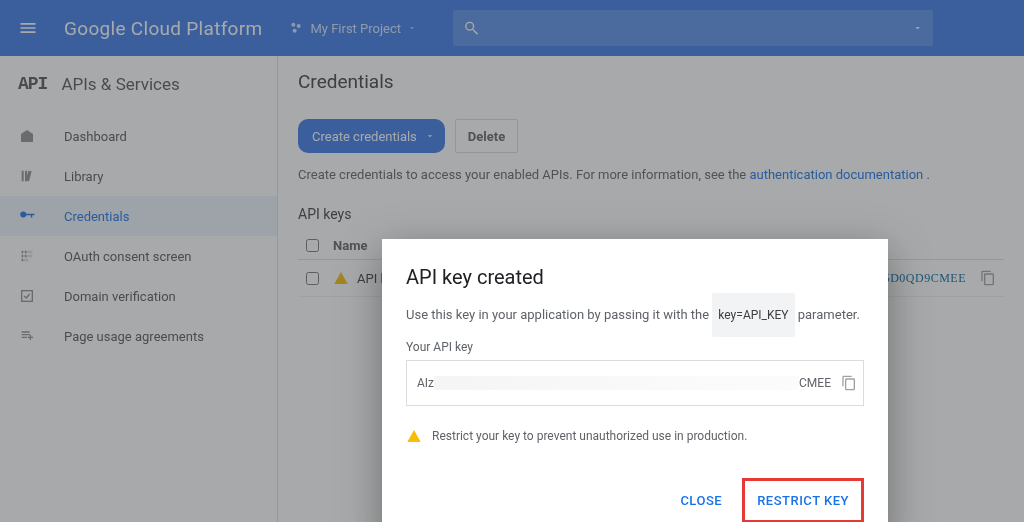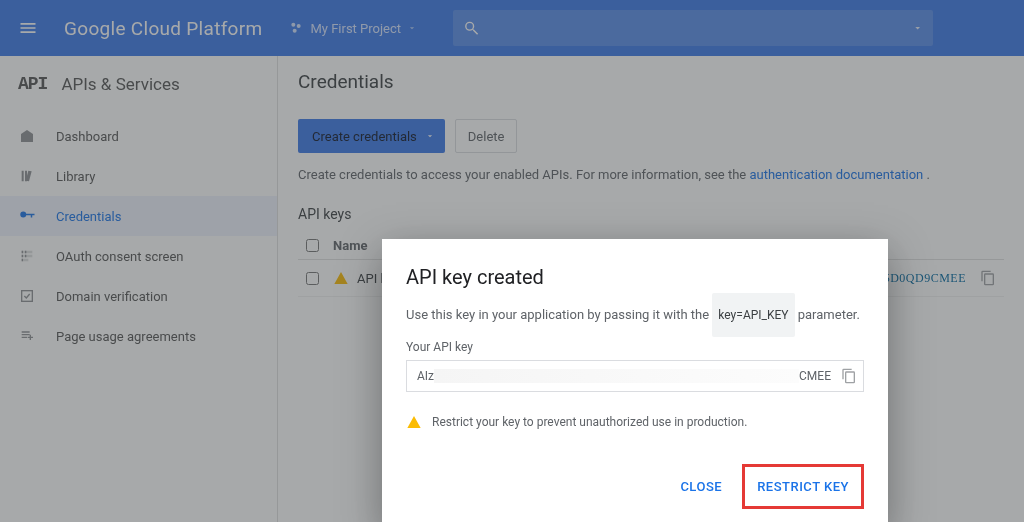--- a/index.html
+++ b/index.html
@@ -21,36 +21,36 @@
   .searchfield input { border:none; outline:none; background:transparent; color:#fff; width:100%; font-size:14px; }
   .searchfield .chev-r { margin-left:auto; opacity:.85; }
 
   .body { display: flex; height: calc(522px - 48px); }
   .sidebar { width: 278px; border-right: 1px solid #e0e0e0; padding-top: 8px; }
   .sidebar-header { display:flex; align-items:center; gap:14px; padding: 10px 18px 16px 18px; }
   .api-logo { font-family: "Courier New", monospace; font-weight:700; font-size:18px; color:#555; letter-spacing: -1px;}
   .section-title { font-size: 17px; color: #555; }
   .nav { margin-top: 6px; }
   .nav-item {
-    display:flex; align-items:center; gap: 20px; height: 40px; padding: 0 18px;
+    display:flex; align-items:center; gap: 28px; height: 40px; padding: 0 18px;
     font-size: 13px; color: #555; cursor: pointer;
   }
   .nav-item .ico { width: 18px; height: 18px; opacity: .7; display:inline-flex; align-items:center; justify-content:center;}
   .nav-item.active { background:#eef3fd; color:#1a73e8; }
   .nav-item.active .ico { opacity:1; }
 
   .main { flex:1; padding: 14px 20px; position:relative; }
   .page-title { font-size: 19px; color:#3c4043; margin-bottom: 26px; }
   .action-row { display:flex; gap:10px; margin-bottom: 14px; }
   .btn-primary {
-    background:#3b78e7; color:#0f172a; border:none; height:34px; padding: 0 10px 0 14px;
-    font-size:13px; display:flex; align-items:center; gap:8px; border-radius:2px; cursor:pointer;
+    background:#3b78e7; color:#ffffff; border:none; height:34px; padding: 0 10px 0 14px;
+    font-size:13px; display:flex; align-items:center; gap:8px; border-radius:10px; cursor:pointer;
   }
   .btn-flat {
-    background:#fff; border:1px solid #dadce0; color:#5f6368; height:34px; padding:0 12px; font-size:13px; border-radius:2px; cursor:pointer;
+    background:#fff; border:1px solid #dadce0; color:#5f6368; height:34px; padding:0 12px; font-size:13px; border-radius:2px; cursor:pointer;font-weight:bold;
   }
   .help-text { font-size:13px; color:#5f6368; margin-bottom: 24px;}
   .help-text a { color:#1a73e8; text-decoration:none;}
   .section-sub { font-size:14px; color:#3c4043; margin-bottom: 10px;}
   .keys-table { font-size:13px; color:#3c4043;}
   .keys-head { display:flex; align-items:center; border-bottom:1px solid #e0e0e0; padding:6px 8px;}
   .keys-head input[type=checkbox], .keys-row input[type=checkbox]{ margin-right:14px;}
   .keys-head .name-col { font-weight:700; color:#5f6368;}
   .keys-row { display:flex; align-items:center; padding:10px 8px; border-bottom:1px solid #f1f1f1;}
   .keys-row .warn { color:#fbbc04; margin-right:8px;}
@@ -63,21 +63,21 @@
   .scrim { position:fixed; inset:0; background:rgba(60,64,67,.45); }
   .dialog {
     position:fixed; left:382px; top:239px; width:506px; background:#fff;
     box-shadow: 0 12px 40px rgba(0,0,0,.35); padding: 26px 24px 10px 24px;
   }
   .dlg-title { font-size:20px; color:#202124; margin-bottom: 18px; }
   .dlg-text { font-size:13px; color:#5f6368; margin-bottom: 18px;}
   .dlg-text code { background:#f1f3f4; padding:15px 6px; border-radius:2px; font-size:12px; color:#3c4043;}
   .dlg-label { font-size:12px; color:#5f6368; margin-bottom:6px;}
   .keybox {
-    border:1px solid #dadce0; height:32px; display:flex; align-items:center; padding:0 6px 0 10px;
+    border:1px solid #dadce0; height:46px; display:flex; align-items:center; padding:0 6px 0 10px;
     font-family:monospace; font-size:12px; color:#5f6368; margin-bottom: 22px;
   }
   .keybox .mask { flex:1; height:14px; background:linear-gradient(90deg,#f5f5f5,#fcfcfc);}
   .keybox .pre, .keybox .suf { white-space:nowrap; }
   .keybox .copy { margin-left:10px; opacity:.6; cursor:pointer;}
   .warnline { display:flex; gap:10px; font-size:12px; color:#5f6368; align-items:center; margin-bottom: 34px;}
   .warnline .tri { color:#fbbc04;}
   .dlg-actions { display:flex; justify-content:flex-end; gap:8px; padding-bottom:10px;}
   .txtbtn {
     border:none; background:transparent; color:#1a73e8; font-weight:500; font-size:13px;

